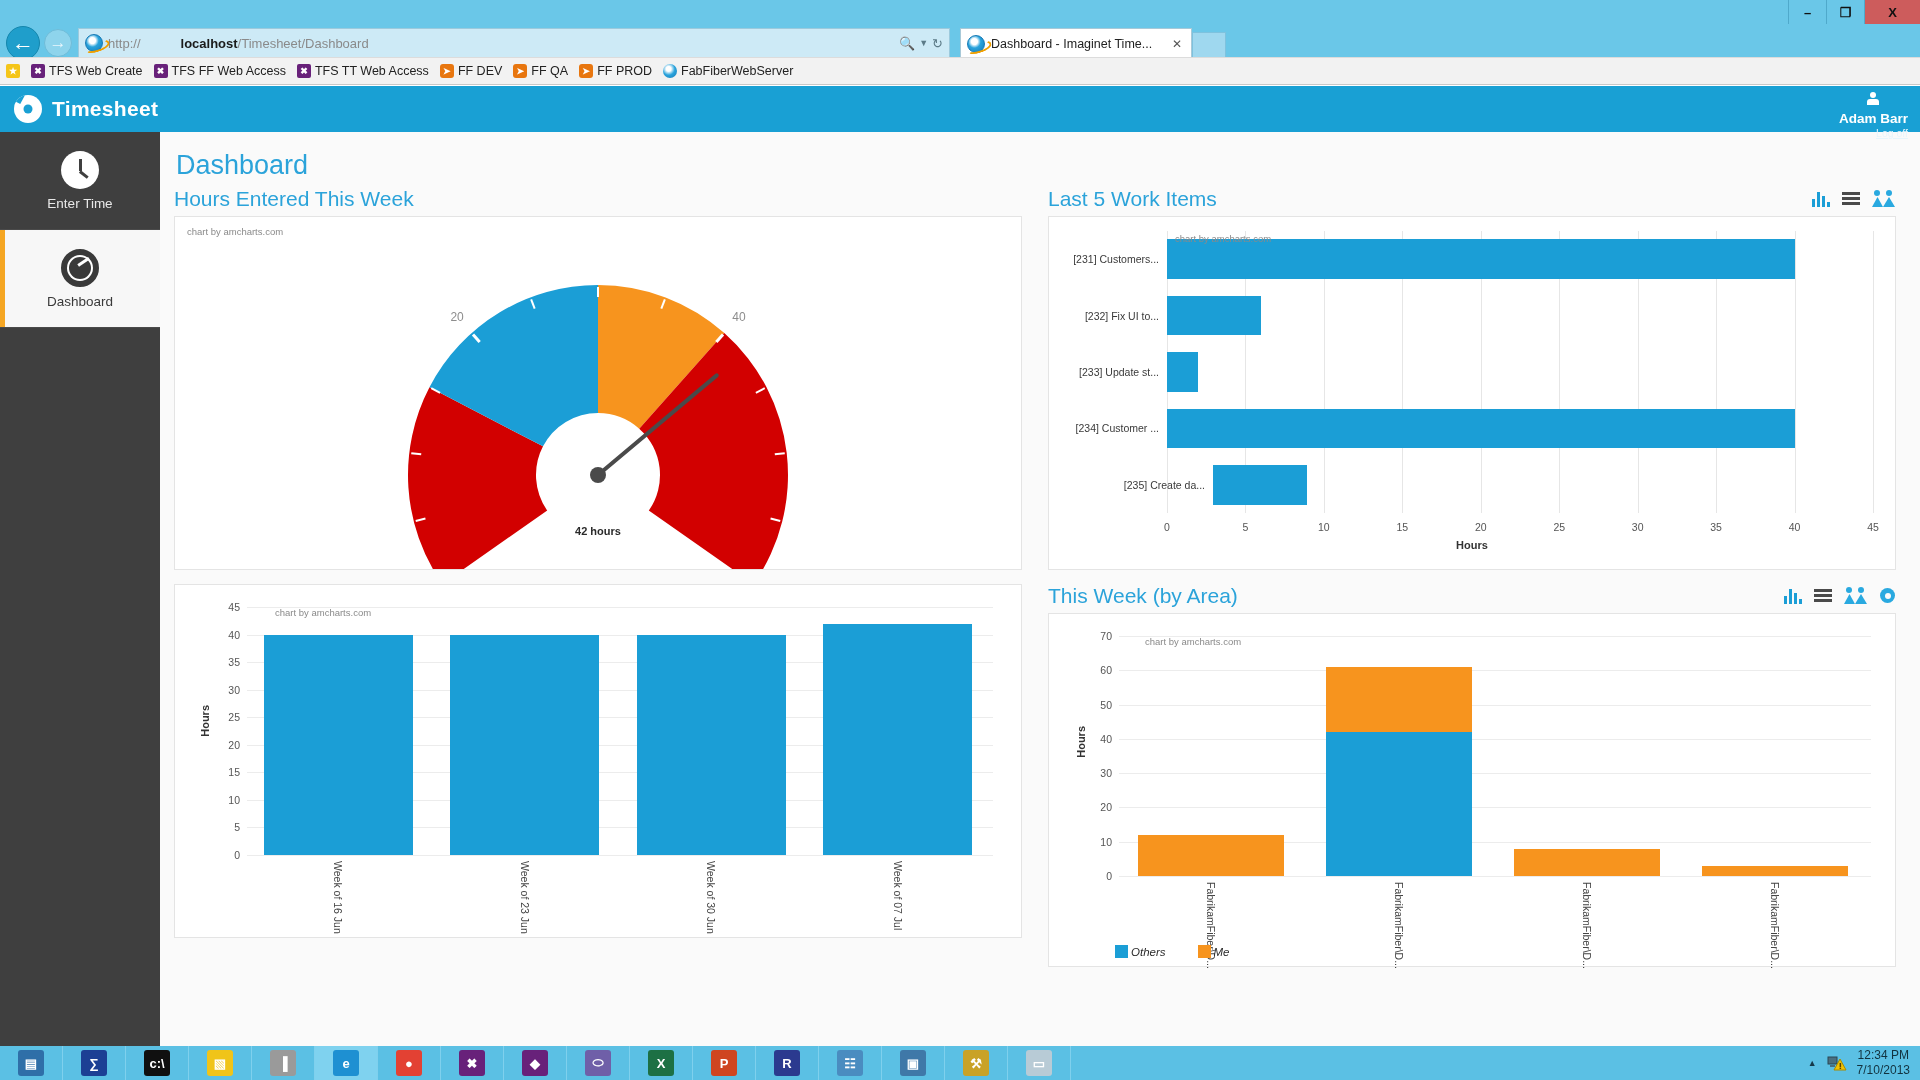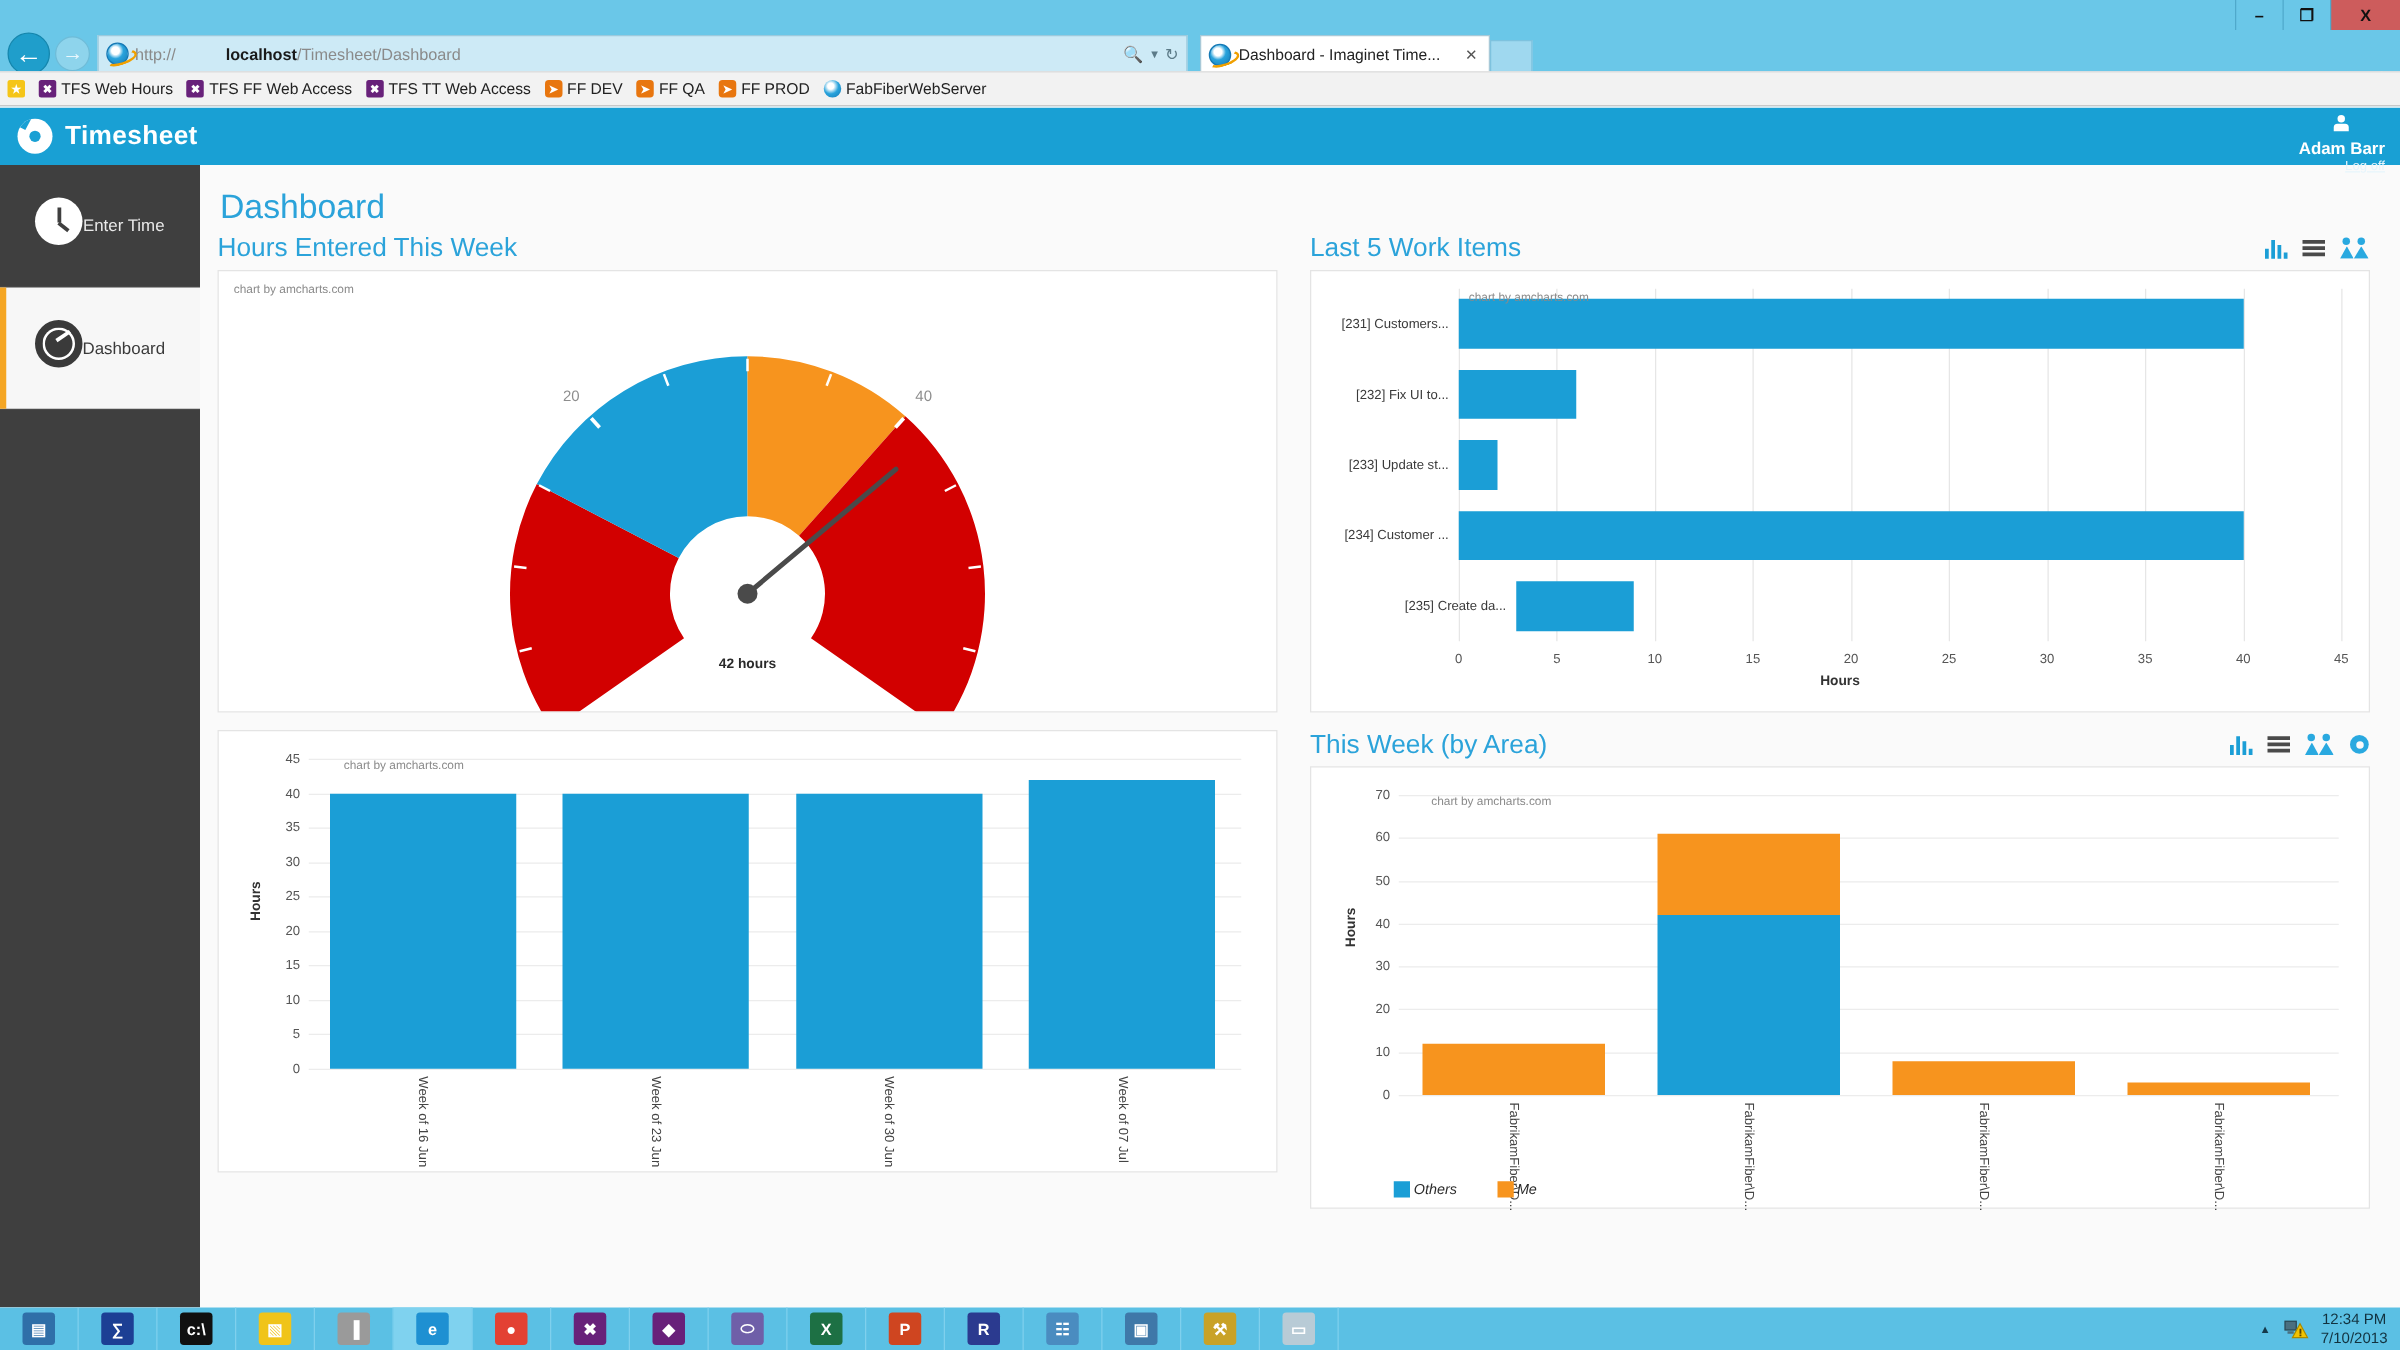--- a/index.html
+++ b/index.html
@@ -107,21 +107,21 @@
   }
   .user-ico::before { content:""; position:absolute; left:3.5px; top:0; width:6px; height:6px; border-radius:50%; background:#fff;}
   .user-ico::after { content:""; position:absolute; left:0.5px; top:7px; width:12px; height:6px; border-radius:3px 3px 0 0; background:#fff;}
   .logoff { font-size: 10.5px; text-decoration: underline; color: #e6f5fc; margin-top: 1px; }
 
   .app-body { display: flex; height: 914px; }
 
   
   .sidebar { width: 160px; background: #3f3f3f; flex: 0 0 auto; }
   .side-item {
-    height: 98px; display: flex; flex-direction: row; align-items: center; justify-content: center;
+    height: 98px; display: flex; flex-direction: column; align-items: center; justify-content: center;
     color: #e9e9e9; font-size: 13.5px; position: relative; border-bottom: 1px solid #4a4a4a;
   }
   .side-item.active { background: #f7f7f7; color: #3a3a3a; }
   .side-item.active::before {
     content: ""; position: absolute; left: 0; top: 0; bottom: 0; width: 5px; background: #f5a623;
   }
   .side-ico { width: 38px; height: 38px; margin-bottom: 7px; position: relative; }
   .clock-ico {
     border-radius: 50%; background: #fff;
   }
@@ -265,21 +265,21 @@
       <span>⌂</span>
       <span>★</span>
       <span>⚙</span>
     </div>
   </div>
 
   <div class="fav-bar">
     <span class="fav-ico ico-star">★</span>
     <div class="fav-item">
       <span class="fav-ico ico-tfs">✖</span>
-      <span>TFS Web Hours</span>
+      <span>TFS Web Create</span>
     </div>
     <div class="fav-item">
       <span class="fav-ico ico-tfs">✖</span>
       <span>TFS FF Web Access</span>
     </div>
     <div class="fav-item">
       <span class="fav-ico ico-tfs">✖</span>
       <span>TFS TT Web Access</span>
     </div>
     <div class="fav-item">

